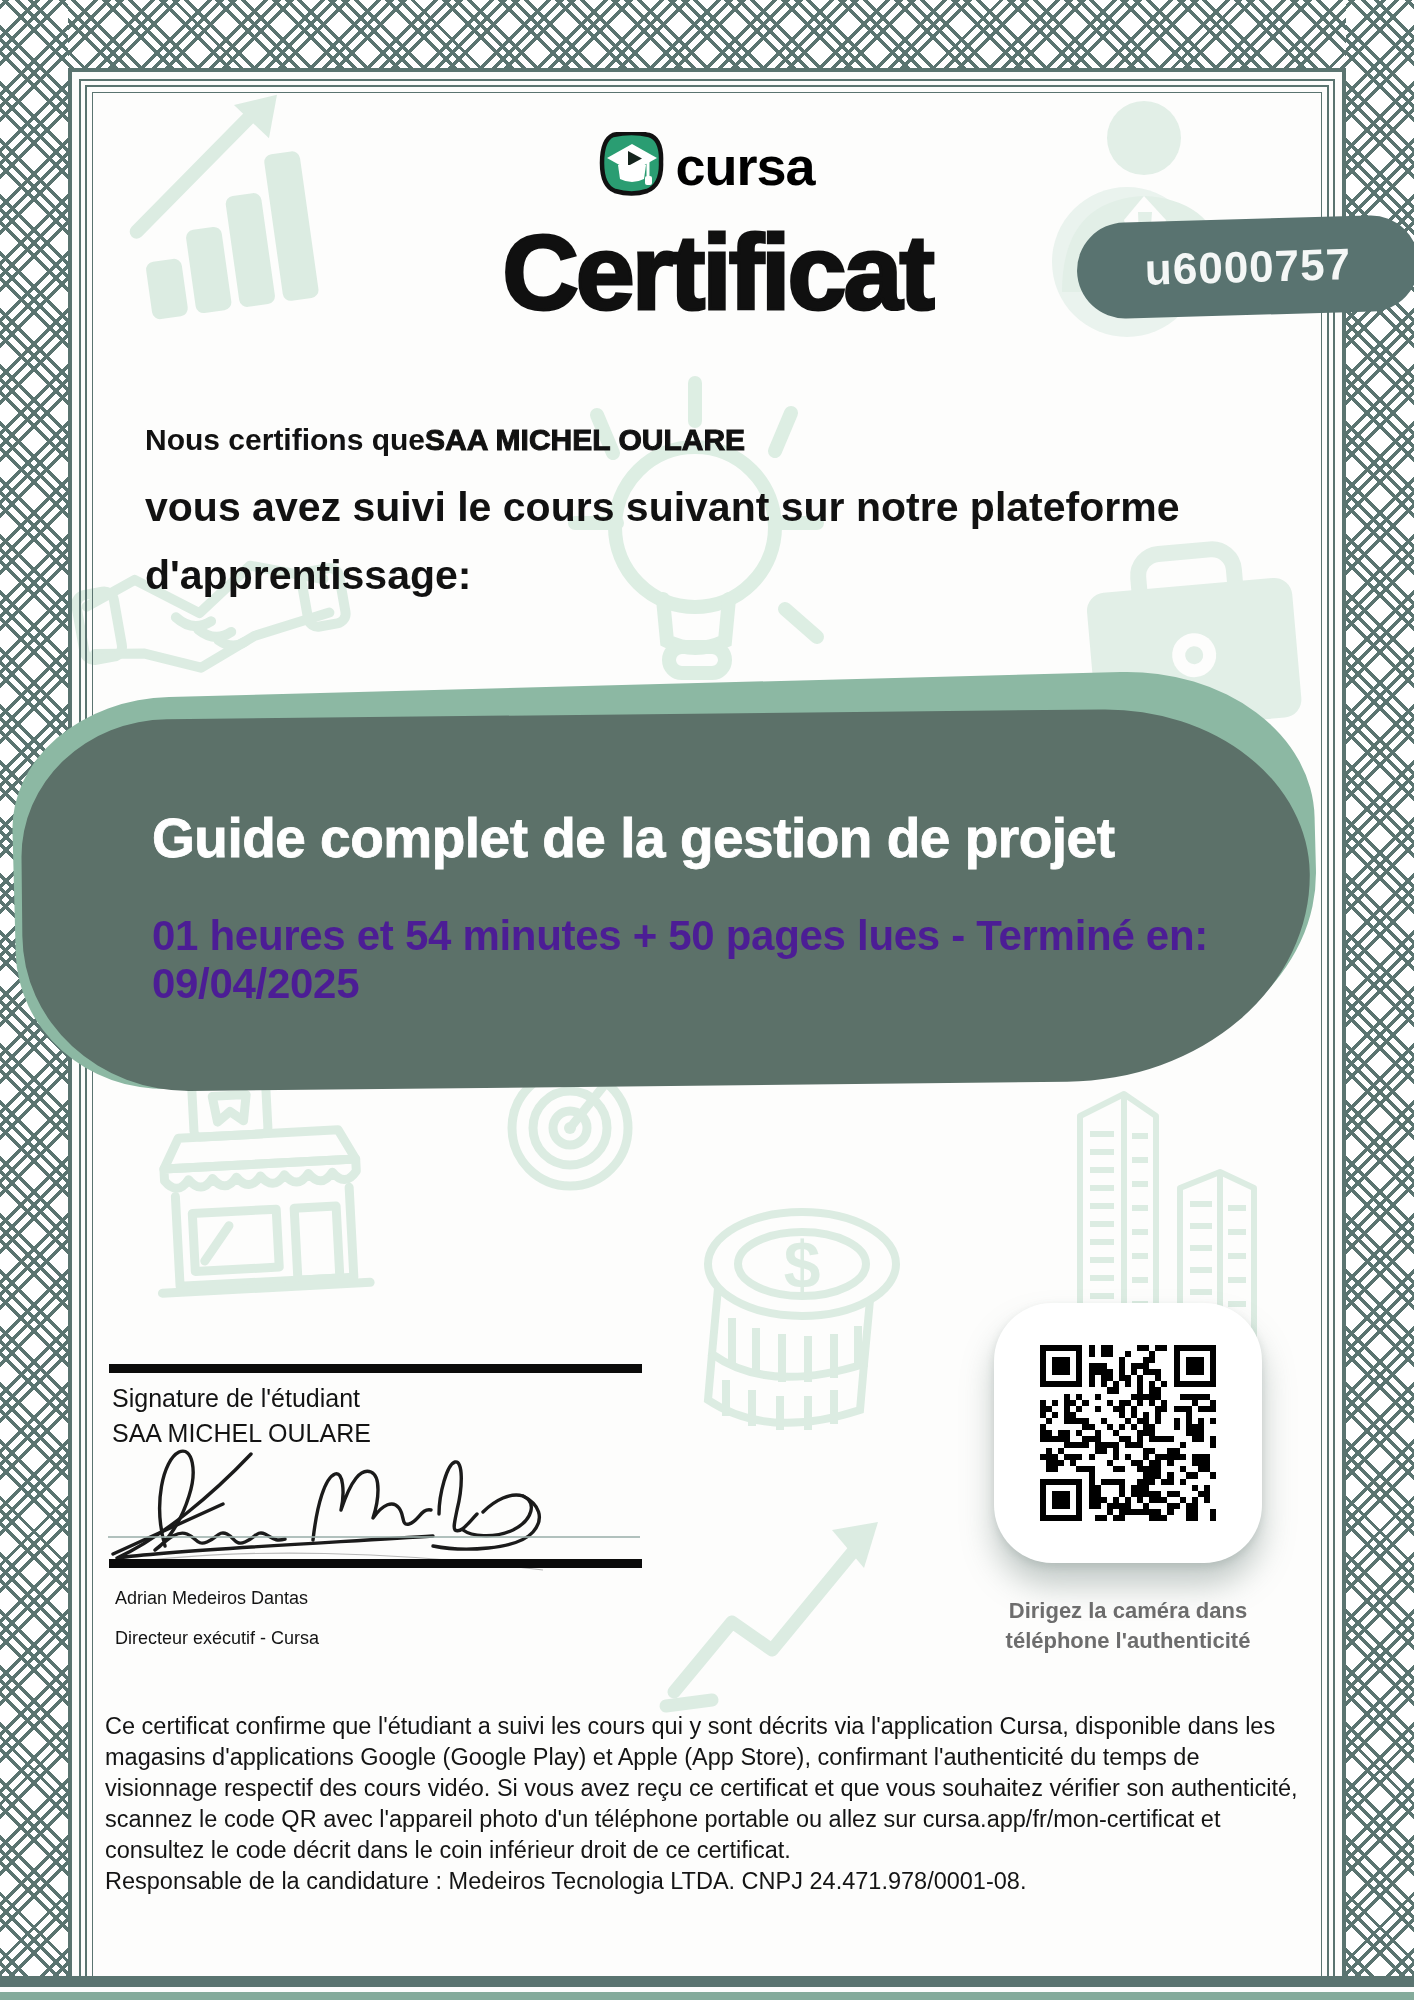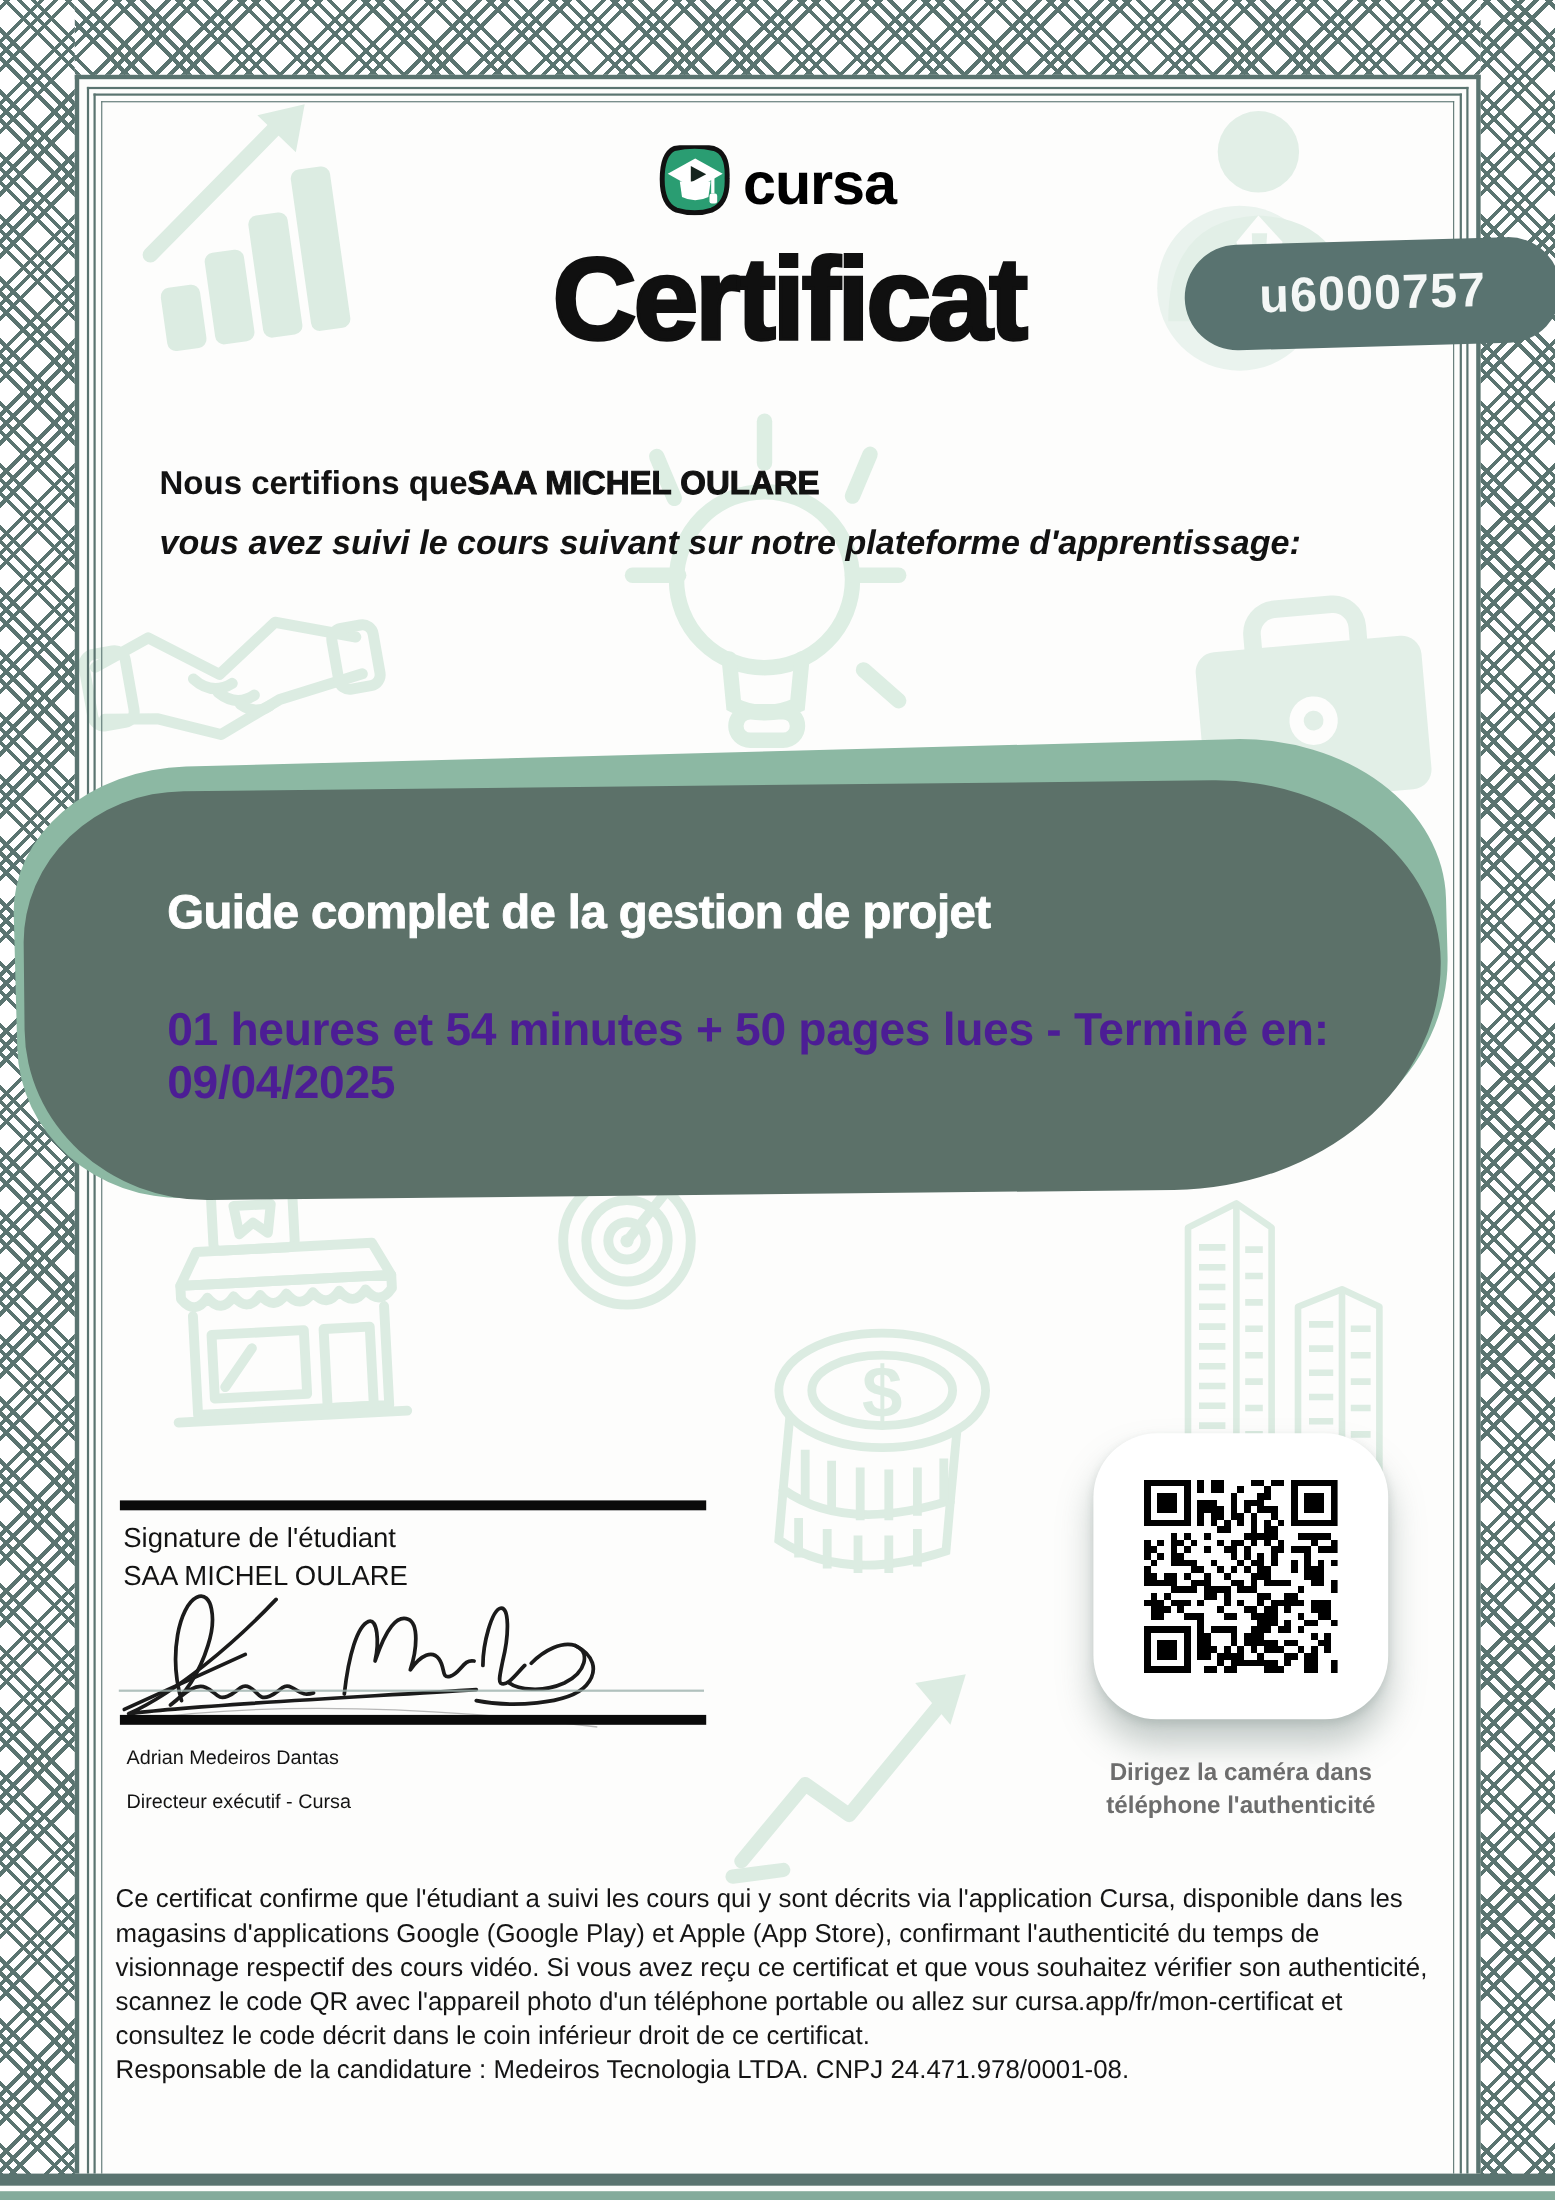--- a/index.html
+++ b/index.html
@@ -44,31 +44,31 @@
   .badge{position:absolute;z-index:6;left:1077px;top:219px;width:342px;height:96px;
     background:#597370;border-radius:48px;transform:rotate(-1.6deg);
     display:flex;align-items:center;justify-content:center;}
   .badge span{color:#f4f7f6;font-size:44px;font-weight:700;letter-spacing:1px;}
 
   
   .intro{position:absolute;z-index:4;left:145px;top:414px;width:1150px;}
   .intro .l1{font-size:30px;line-height:52px;}
   .intro .prefix{font-weight:700;}
   .intro .student{font-weight:700;-webkit-text-stroke:1px #101010;}
-  .intro .l2{font-size:31px;line-height:42px;font-weight:700;margin-top:7px;font-style:italic;}
+  .intro .l2{font-size:41px;line-height:68px;font-weight:700;margin-top:7px;}
 
   
   .blob-light{position:absolute;z-index:3;left:14px;top:684px;width:1302px;height:392px;
     background:#8cb8a3;transform:rotate(-1.5deg);
     border-radius:160px 190px 230px 150px / 130px 150px 190px 140px;}
   .blob-dark{position:absolute;z-index:3;left:22px;top:714px;width:1288px;height:372px;
     background:#5c7169;transform:rotate(-.6deg);
     border-radius:150px 210px 250px 170px / 140px 170px 210px 160px;}
   .course-title{position:absolute;z-index:4;left:152px;top:806px;width:1050px;
-    color:#fff;font-size:43px;font-weight:700;-webkit-text-stroke:.8px #fff;letter-spacing:-.5px;}
+    color:#fff;font-size:55px;font-weight:700;-webkit-text-stroke:.8px #fff;letter-spacing:-.5px;}
   .course-details{position:absolute;z-index:4;left:152px;top:912px;width:1100px;
     color:#4c1d95;font-size:42px;font-weight:700;letter-spacing:-.3px;}
 
   
   .sig-rule{position:absolute;z-index:4;left:109px;width:533px;height:9px;background:#0b0b0b;}
   .sig-label{position:absolute;z-index:4;left:112px;top:1381px;font-size:25px;line-height:35px;font-weight:400;color:#131313;}
   .sig-script{position:absolute;z-index:4;left:103px;top:1442px;}
   .sig-thin{position:absolute;z-index:4;left:108px;top:1536px;width:532px;height:2px;background:#9db2ac;opacity:.8;}
   .sig-name{position:absolute;z-index:4;left:115px;top:1578px;font-size:18px;line-height:40px;font-weight:400;color:#131313;}
 

